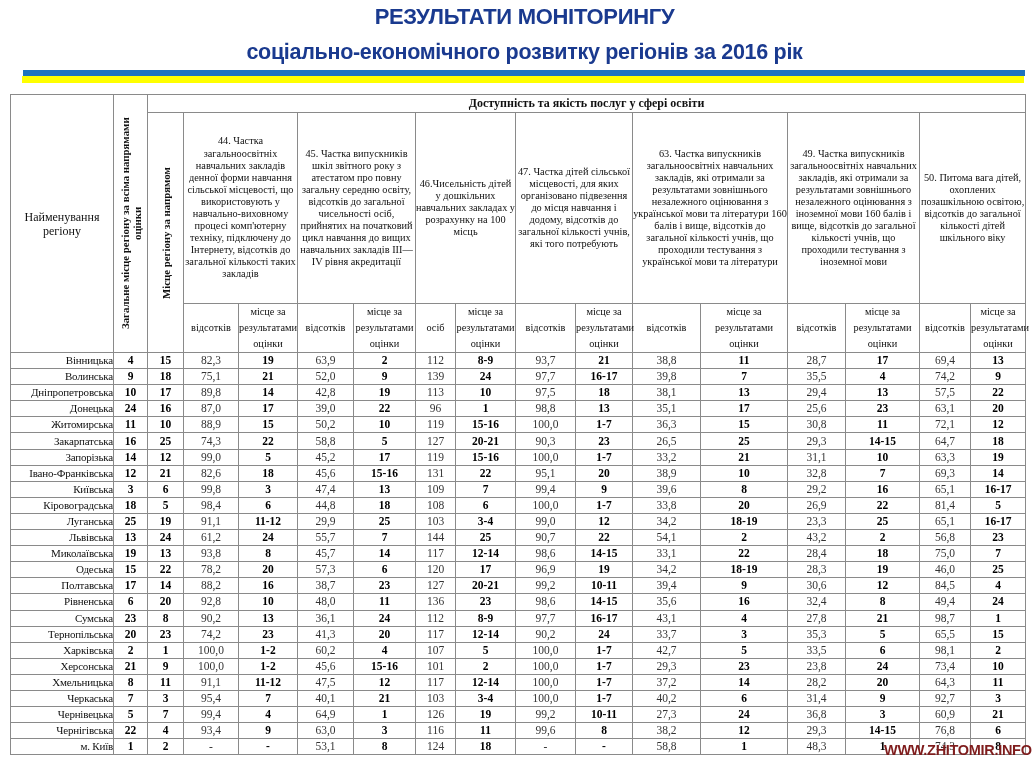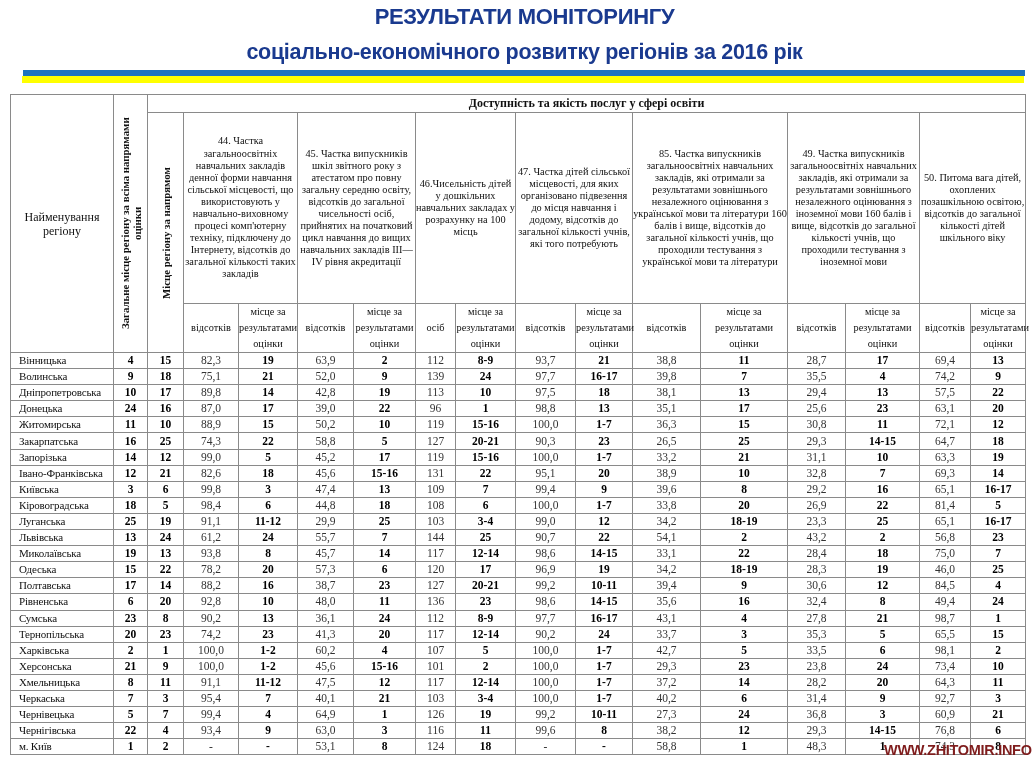--- a/index.html
+++ b/index.html
@@ -9,21 +9,21 @@
   .flag-blue { position:absolute; left:23px; width:1002px; top:70px; height:6px; background:#1e73be; }
   .flag-yellow { position:absolute; left:22px; width:1002px; top:76px; height:7px; background:#ffff00; }
   table.mon { position:absolute; left:10px; top:94px; border-collapse:collapse; table-layout:fixed; width:1015px; }
   table.mon td, table.mon th { border:1px solid #8a8a8a; padding:0; color:#111; font-weight:normal; }
   .hdr-group { height:17px; font-weight:bold !important; font-size:12px; text-align:center; }
   .hdr-ind { font-size:10.3px; line-height:12.1px; text-align:center; vertical-align:middle; color:#222; }
   .hdr-sub { font-size:10.3px; line-height:16px; text-align:center; vertical-align:middle; height:40px; color:#222; }
   .hdr-name { font-weight:bold; font-size:12px; text-align:center; vertical-align:middle; line-height:14px; }
   .vert { writing-mode:vertical-rl; transform:rotate(180deg); font-weight:bold; font-size:10.8px; line-height:12px; margin:0 auto; text-align:center; }
   tr.row td { height:15.1px; font-size:11.5px; line-height:13px; text-align:center; white-space:nowrap; }
-  tr.row td.name { text-align:left; padding-left:8px; font-size:11px; letter-spacing:-0.2px; }
+  tr.row td.name { text-align:right; padding-left:8px; font-size:11px; letter-spacing:-0.2px; }
   tr.row td.v { color:#333; }
   tr.row td.b { font-weight:bold; color:#000; }
   .watermark { position:absolute; left:884px; top:742px; font-family:"Liberation Sans", sans-serif; font-weight:bold; font-size:14.5px; color:#7f1d1d; letter-spacing:-0.3px; }
 </style>
 </head>
 <body>
 
 <div class="title1">РЕЗУЛЬТАТИ МОНІТОРИНГУ</div>
 <div class="title2">соціально-економічного розвитку регіонів за 2016 рік</div>
 <div class="flag-blue"></div>
@@ -58,21 +58,21 @@
       <th colspan="15" class="hdr-group">Доступність та якість послуг у сфері освіти</th>
     </tr>
     <tr>
       <th rowspan="2" style="vertical-align:middle;">
         <div class="vert" style="height:220px;">Місце регіону за напрямом</div>
       </th>
       <th colspan="2" class="hdr-ind" style="height:190px;">44. Частка загальноосвітніх навчальних закладів денної форми навчання сільської місцевості, що використовують у навчально-виховному процесі комп'ютерну техніку, підключену до Інтернету, відсотків до загальної кількості таких закладів</th>
       <th colspan="2" class="hdr-ind">45. Частка випускників шкіл звітного року з атестатом про повну загальну середню освіту, відсотків до загальної чисельності осіб, прийнятих на початковий цикл навчання до вищих навчальних закладів III—IV рівня акредитації</th>
       <th colspan="2" class="hdr-ind">46.Чисельність дітей у дошкільних навчальних закладах у розрахунку на 100 місць</th>
       <th colspan="2" class="hdr-ind">47. Частка дітей сільської місцевості, для яких організовано підвезення до місця навчання і додому, відсотків до загальної кількості учнів, які того потребують</th>
-      <th colspan="2" class="hdr-ind">85. Частка випускників загальноосвітніх навчальних закладів, які отримали за результатами зовнішнього незалежного оцінювання з української мови та літератури 160 балів і вище, відсотків до загальної кількості учнів, що проходили тестування з української мови та літератури</th>
+      <th colspan="2" class="hdr-ind">63. Частка випускників загальноосвітніх навчальних закладів, які отримали за результатами зовнішнього незалежного оцінювання з української мови та літератури 160 балів і вище, відсотків до загальної кількості учнів, що проходили тестування з української мови та літератури</th>
       <th colspan="2" class="hdr-ind">49. Частка випускників загальноосвітніх навчальних закладів, які отримали за результатами зовнішнього незалежного оцінювання з іноземної мови 160 балів і вище, відсотків до загальної кількості учнів, що проходили тестування з іноземної мови</th>
       <th colspan="2" class="hdr-ind">50. Питома вага дітей, охоплених позашкільною освітою, відсотків до загальної кількості дітей шкільного віку</th>
     </tr>
     <tr>
       <th class="hdr-sub">відсотків</th>
       <th class="hdr-sub">місце за результатами оцінки</th>
       <th class="hdr-sub">відсотків</th>
       <th class="hdr-sub">місце за результатами оцінки</th>
       <th class="hdr-sub">осіб</th>
       <th class="hdr-sub">місце за результатами оцінки</th>

